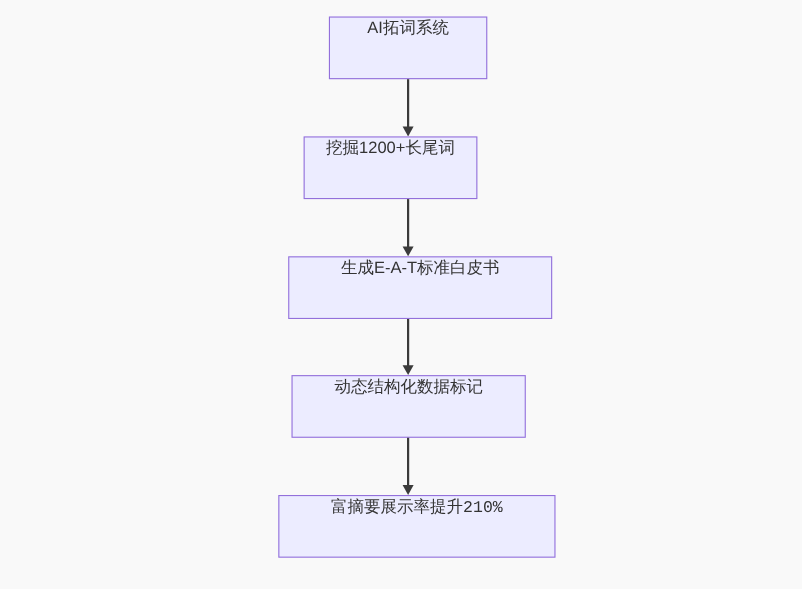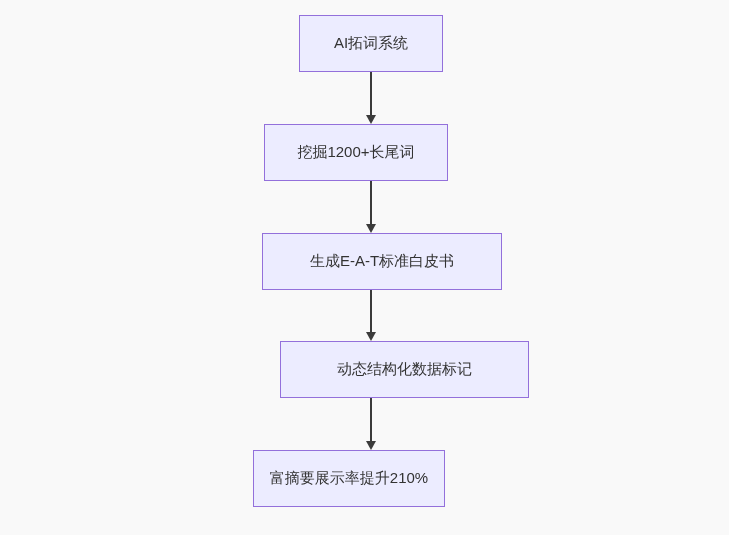--- a/index.html
+++ b/index.html
@@ -20,34 +20,33 @@
     width: 729px; height: 535px;
     background: var(--canvas-bg);
     overflow: hidden;
   }
   .node {
     position: absolute;
     height: 57px;
     background: var(--node-fill);
     border: 1.5px solid var(--node-border);
     display: flex;
-    align-items: center;
     justify-content: center;
   }
   .node .label {
     font-size: 15px;
     color: var(--text-color);
     white-space: nowrap;
     text-align: center;
   }
   .n1 { left: 299px; top: 15px;  width: 144px; }
-  .n2 { left: 264px; top: 124px; width: 184px; }
+  .n2 { left: 276px; top: 124px; width: 158px; }
   .n3 { left: 262px; top: 233px; width: 240px; }
-  .n4 { left: 280px; top: 341px; width: 249px; }
-  .n5 { left: 253px; top: 450px; width: 192px; }
+  .n4 { left: 265px; top: 341px; width: 213px; }
+  .n5 { left: 253px; top: 450px; width: 252px; font-family: Liberation Mono, monospace; }
   .arrow {
     position: absolute;
     left: 365px;
     width: 12px;
   }
   .a1 { top: 72px;  height: 52px; }
   .a2 { top: 181px; height: 52px; }
   .a3 { top: 290px; height: 51px; }
   .a4 { top: 398px; height: 52px; }
   .arrow .line {

